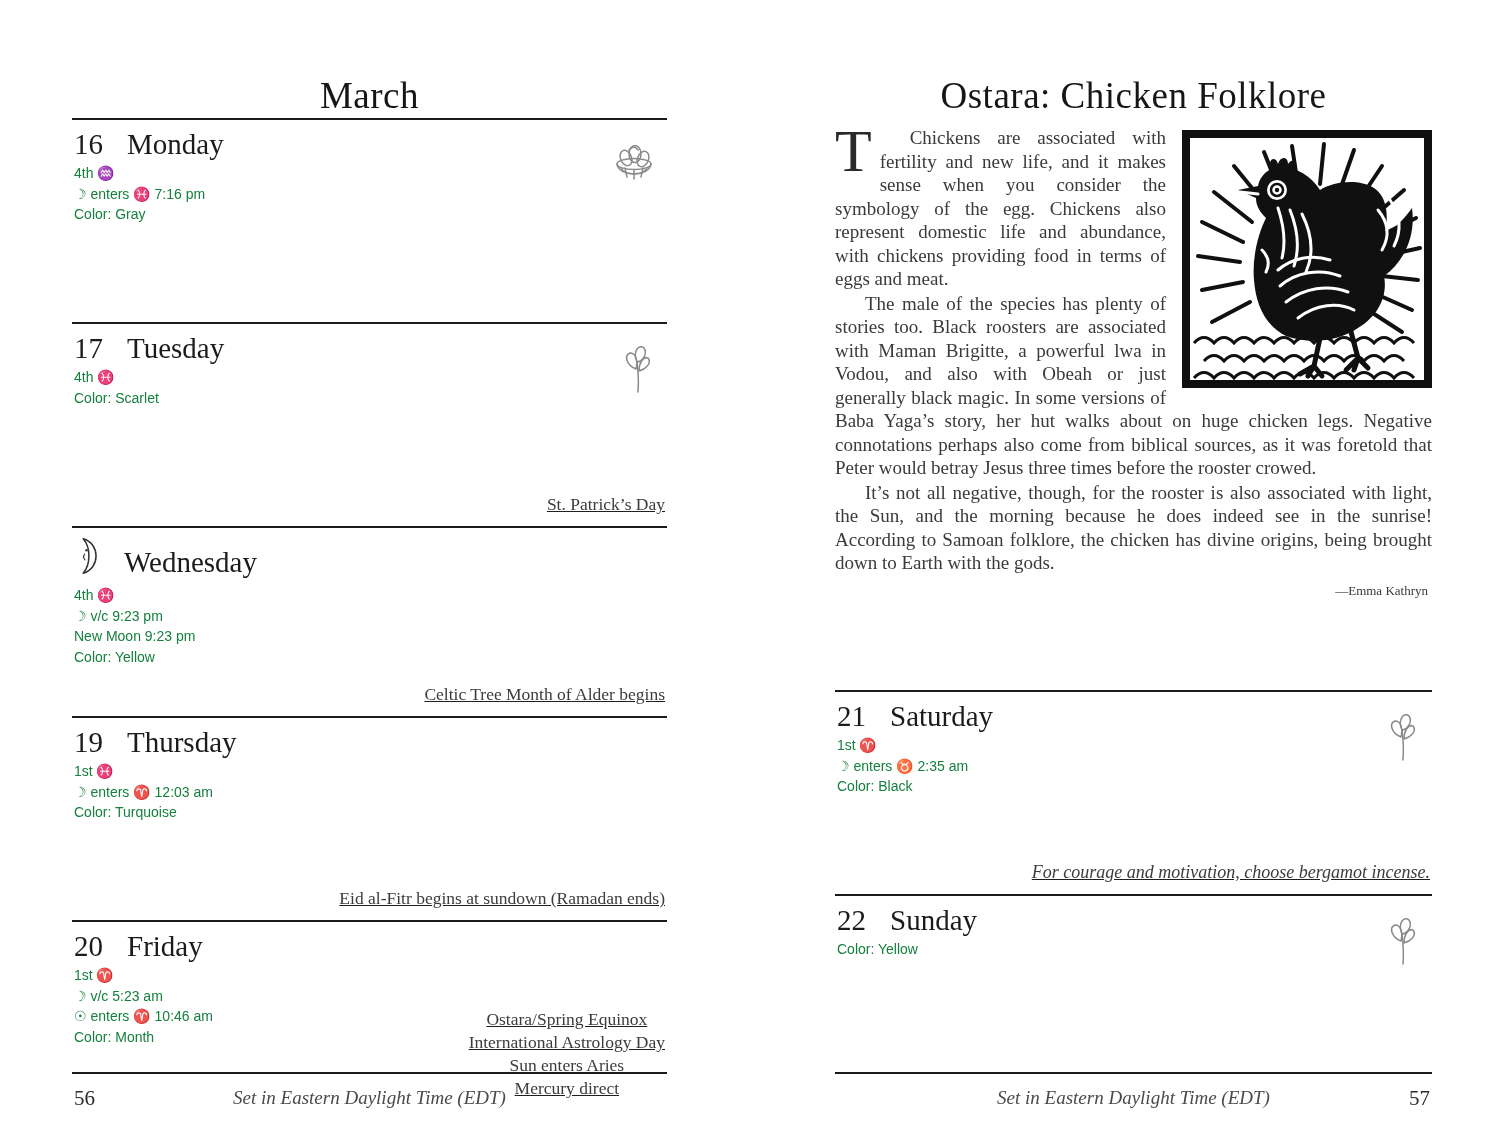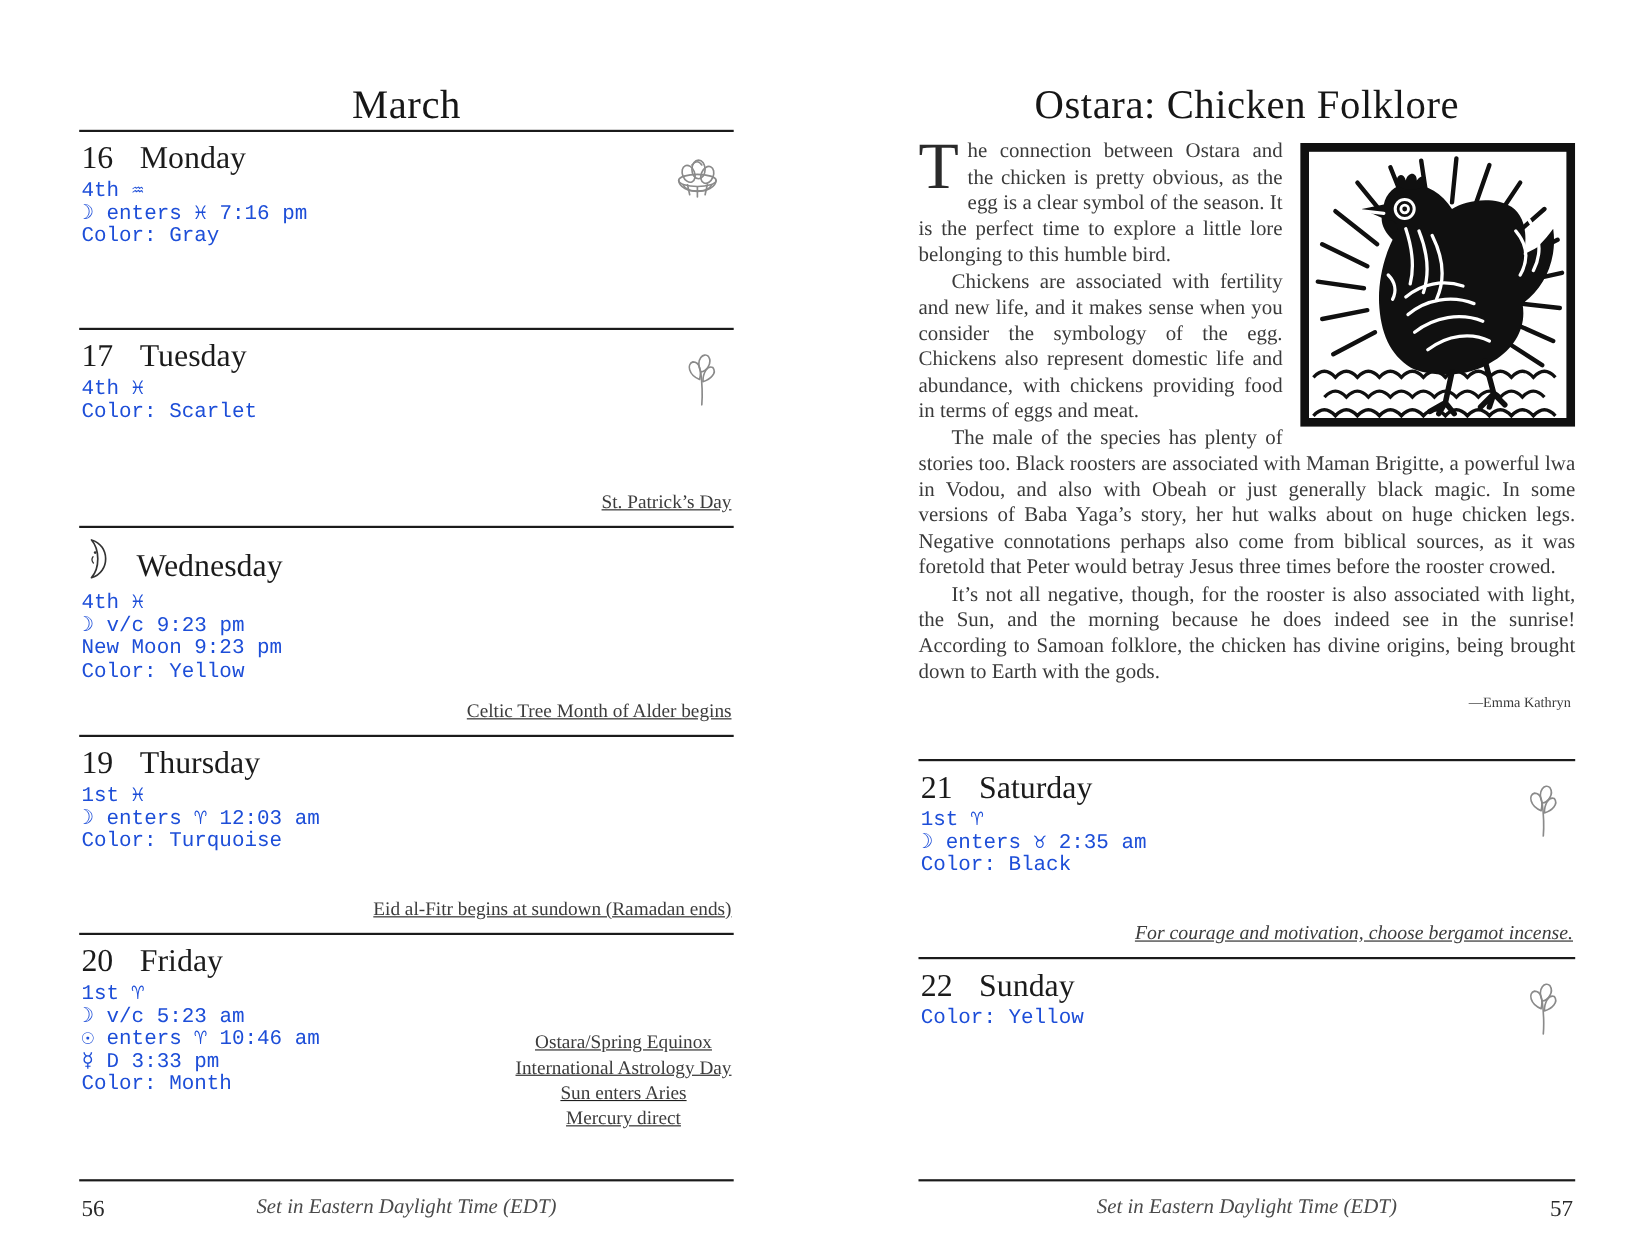--- a/index.html
+++ b/index.html
@@ -14,30 +14,30 @@
 
   .month-title,.article-title{
     text-align:center;font-size:37px;letter-spacing:.5px;color:#161616;
     padding-top:76px;line-height:40px;
   }
 
   .day-rows{position:absolute;left:0;right:0;}
   .page-left  .day-rows{top:118px;}
   .page-right .day-rows{top:690px;}
 
-  .day-block{position:relative;border-top:2px solid #1b1b1b;height:180px;box-sizing:border-box;}
+  .day-block{position:relative;border-top:2px solid #1b1b1b;height:204px;box-sizing:border-box;}
   .day-block.tall{height:190px;}
 
   .day-header{font-size:29px;line-height:32px;margin:8px 0 3px 2px;color:#1b1b1b;}
   .day-num{display:inline-block;margin-right:24px;}
   .moon-glyph{display:inline-block;width:30px;margin-right:20px;vertical-align:-4px;}
 
   .day-line{
-    font-size:19px;line-height:20.5px;color:#1d4ed8;margin-left:2px;
-    font-family:Liberation Mono, monospace;
+    font-size:14px;line-height:20.5px;color:#15803d;margin-left:2px;
+    font-family:Liberation Sans, sans-serif;
   }
   .day-icon{position:absolute;top:16px;right:8px;}
 
   .day-notes{position:absolute;right:2px;bottom:10px;text-align:center;text-decoration:underline;}
   .day-note{font-size:17.5px;line-height:23px;color:#3c3c3c;}
   .day-note.italic{font-style:italic;font-size:18px;}
 
   .footer{position:absolute;top:1072px;left:0;right:0;border-top:2px solid #1b1b1b;height:70px;}
   .footer .page-num{position:absolute;top:12px;font-size:21px;color:#2a2a2a;}
   .page-left  .footer .page-num{left:2px;}
@@ -140,21 +140,20 @@
       </div>
     </div>
 
     <div class="day-block tall">
       <div class="day-header">
         <span class="day-num">20</span><span>Friday</span>
       </div>
       <div class="day-line">1st ♈</div>
       <div class="day-line">☽ v/c 5:23 am</div>
       <div class="day-line">☉ enters ♈ 10:46 am</div>
-      <div class="day-line">☿ D 3:33 pm</div>
       <div class="day-line">Color: Month</div>
       <div class="day-notes">
         <div class="day-note">Ostara/Spring Equinox</div>
         <div class="day-note">International Astrology Day</div>
         <div class="day-note">Sun enters Aries</div>
         <div class="day-note">Mercury direct</div>
       </div>
     </div>
   </div>
 
@@ -213,21 +212,21 @@
           <path d="M96 140 C 110 128 130 124 148 130"></path>
           <path d="M98 156 C 114 142 138 138 158 146"></path>
           <path d="M104 172 C 122 158 146 154 166 162"></path>
           <path d="M116 188 C 134 174 156 172 172 180"></path>
           <path d="M196 80 C 206 92 208 106 200 120"></path>
           <path d="M208 70 C 218 84 220 100 212 116"></path>
           <path d="M80 120 C 86 126 88 134 84 142"></path>
         </g>
       </svg>
     </div>
-    <p class="first"><span class="dropcap">T</span><span>he connection between Ostara and the chicken is pretty obvious, as the egg is a clear symbol of the season. It is the perfect time to explore a little lore belonging to this humble bird.</span></p>
+    <p class="first"><span class="dropcap">T</span></p>
     <p class="indent">Chickens are associated with fertility and new life, and it makes sense when you consider the symbology of the egg. Chickens also represent domestic life and abundance, with chickens providing food in terms of eggs and meat.</p>
     <p class="indent">The male of the species has plenty of stories too. Black roosters are associated with Maman Brigitte, a powerful lwa in Vodou, and also with Obeah or just generally black magic. In some versions of Baba Yaga’s story, her hut walks about on huge chicken legs. Negative connotations perhaps also come from biblical sources, as it was foretold that Peter would betray Jesus three times before the rooster crowed.</p>
     <p class="indent">It’s not all negative, though, for the rooster is also associated with light, the Sun, and the morning because he does indeed see in the sunrise! According to Samoan folklore, the chicken has divine origins, being brought down to Earth with the gods.</p>
     <div class="byline">—Emma Kathryn</div>
   </div>
 
   <div class="day-rows">
 
     <div class="day-block">
       <div class="day-header">

